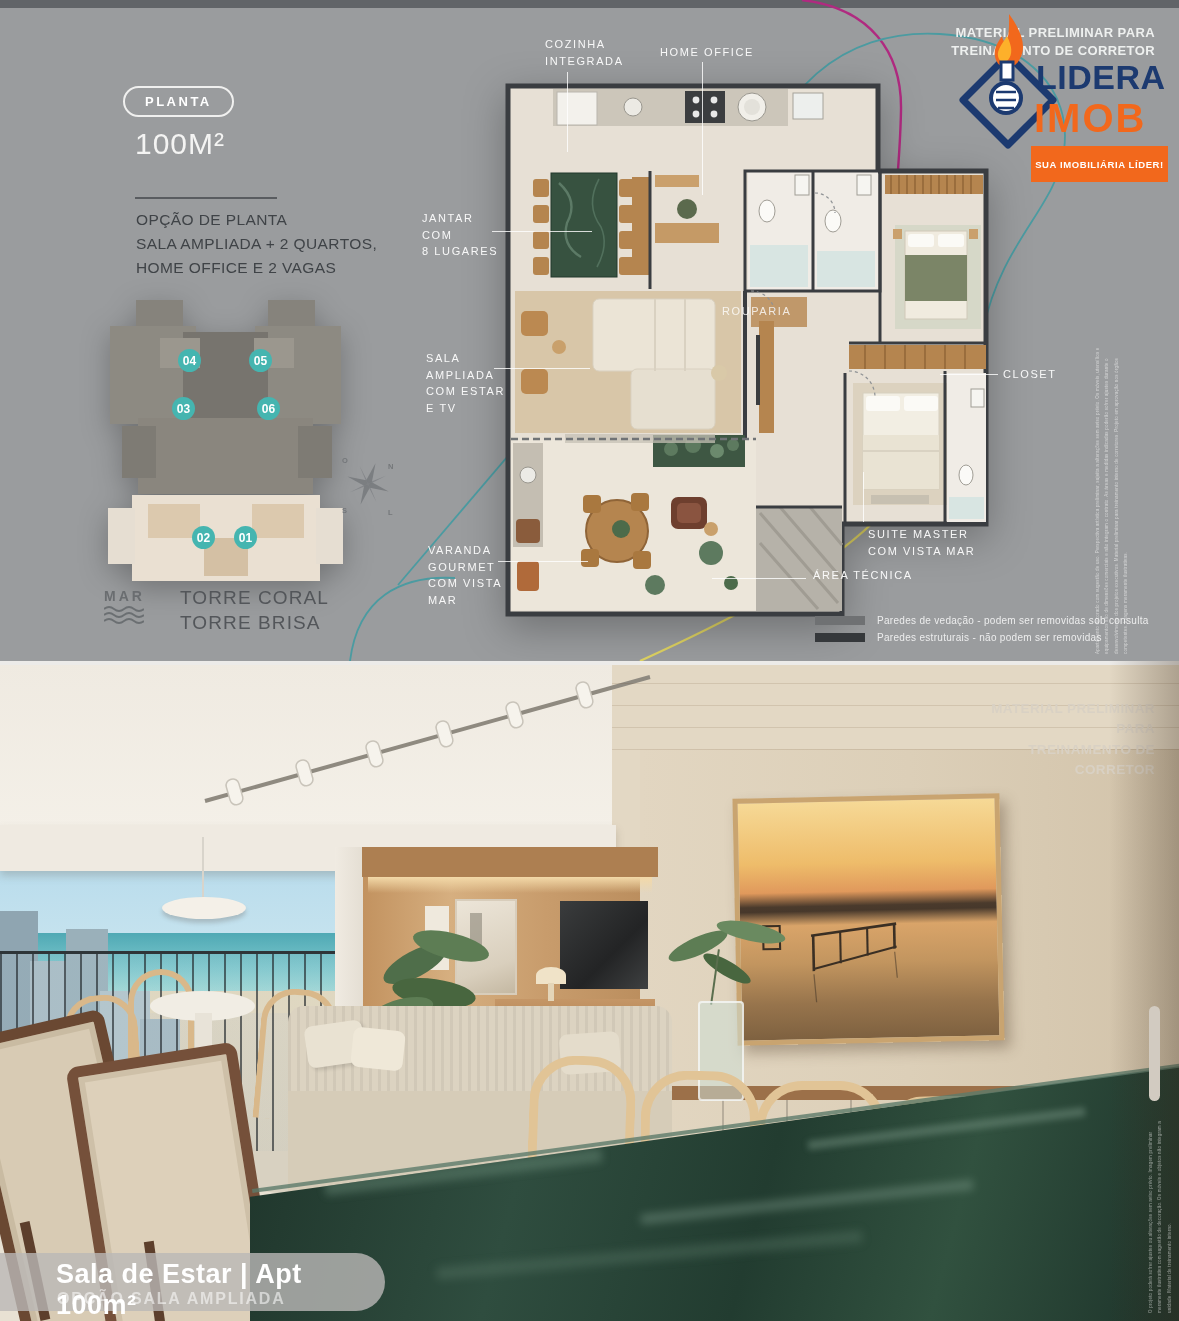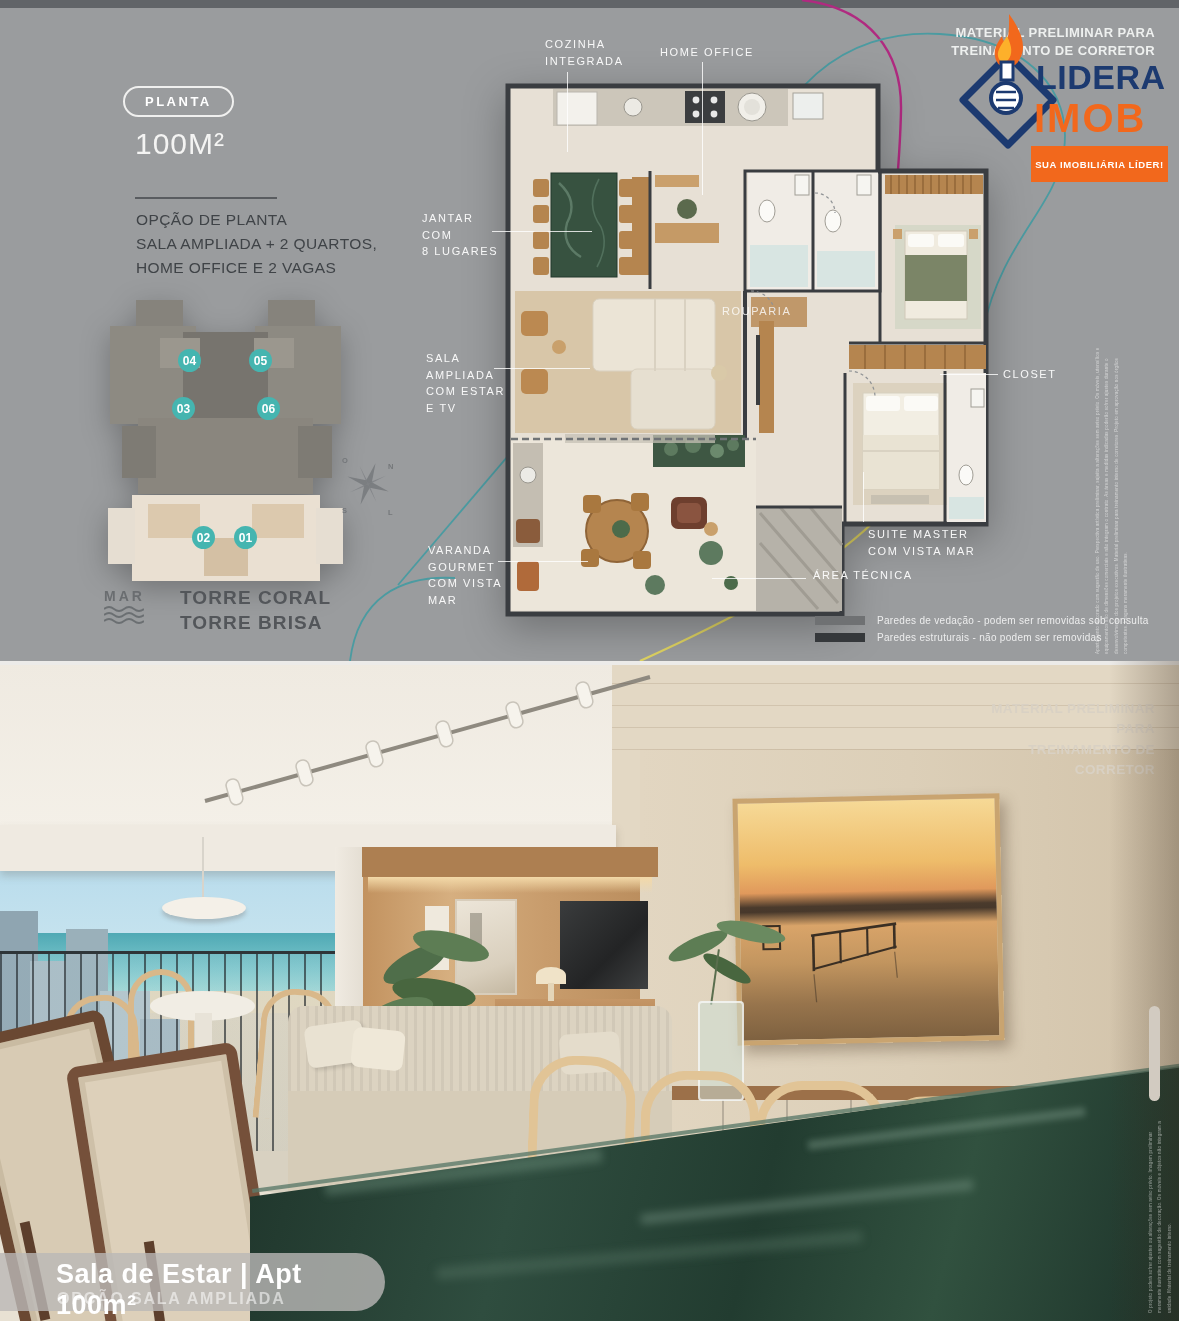--- a/index.html
+++ b/index.html
@@ -16,21 +16,21 @@
   .divider{height:2px;background:#595c60;}
   .subtitle{color:#3f4347;font-size:15.5px;line-height:1.55;letter-spacing:.4px;}
   .plan-label{color:rgba(255,255,255,.93);font-size:11px;letter-spacing:1.6px;line-height:1.5;
               text-transform:uppercase;}
   .leader{background:rgba(255,255,255,.8);}
   .legend-text{color:rgba(255,255,255,.82);font-size:10px;letter-spacing:.3px;}
   .legend-swatch{width:50px;height:9px;display:inline-block;}
   .watermark{color:#eef0ef;font-size:13px;font-weight:bold;letter-spacing:.4px;line-height:1.4;text-align:right;}
   .fineprint{color:rgba(255,255,255,.55);font-size:4.5px;line-height:2.1;
              writing-mode:vertical-rl;transform:rotate(180deg);letter-spacing:.2px;}
-  .torre-names{color:#53565a;font-size:19px;font-weight:bold;letter-spacing:1.1px;line-height:1.3;}
+  .torre-names{color:#53565a;font-size:19px;font-weight:normal;letter-spacing:1.1px;line-height:1.3;}
   .mar-label{color:#6a6d70;font-size:14px;font-weight:bold;letter-spacing:3px;}
   .unit-badge{position:absolute;width:23px;height:23px;border-radius:50%;color:#fff;font-size:12px;
               font-weight:bold;display:flex;align-items:center;justify-content:center;}
   .compass-letter{position:absolute;color:#74777a;font-size:7.5px;font-weight:bold;}
   .logo-lidera{color:#1c3a70;font-size:34px;font-weight:800;letter-spacing:.5px;}
   .logo-imob{color:#f2681c;font-size:40px;font-weight:800;letter-spacing:2px;}
   .logo-bar{background:#f2681c;color:#fff;font-size:9.5px;font-weight:bold;letter-spacing:.6px;
             display:flex;align-items:center;justify-content:center;}
   
   .sec-bot{position:absolute;left:0;top:661px;width:1179px;height:660px;background:#e3d8c4;overflow:hidden;}

